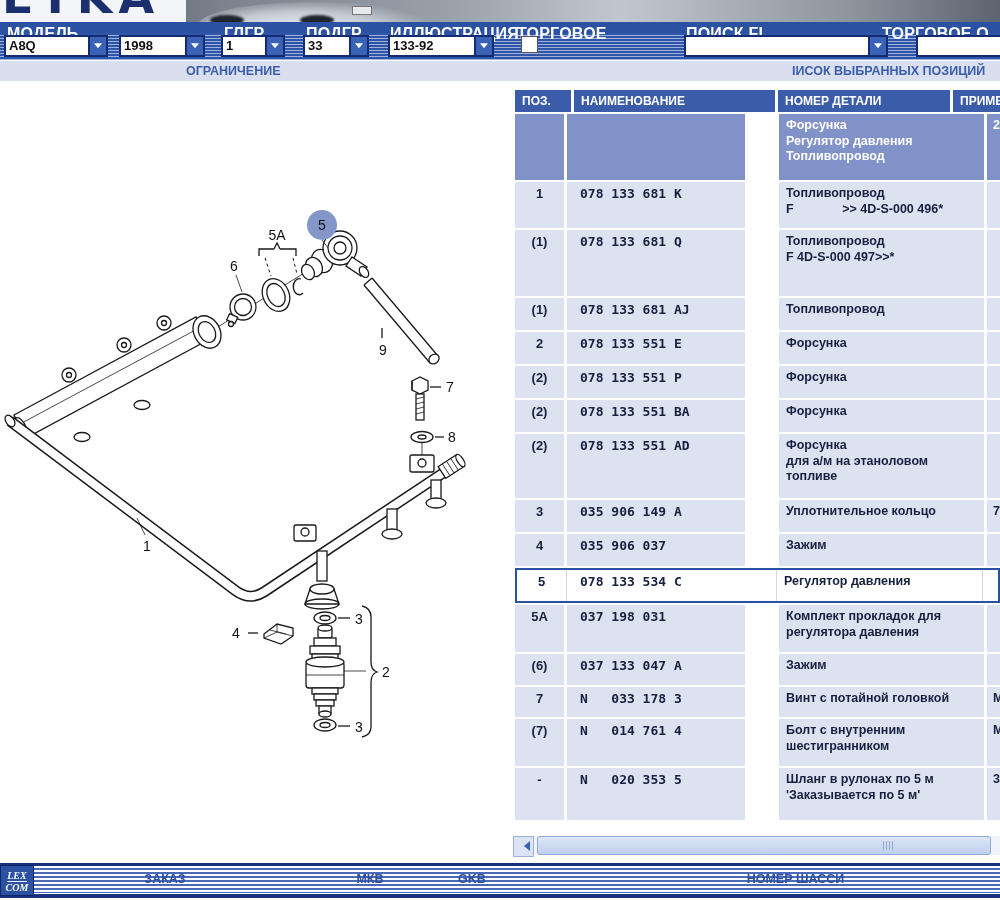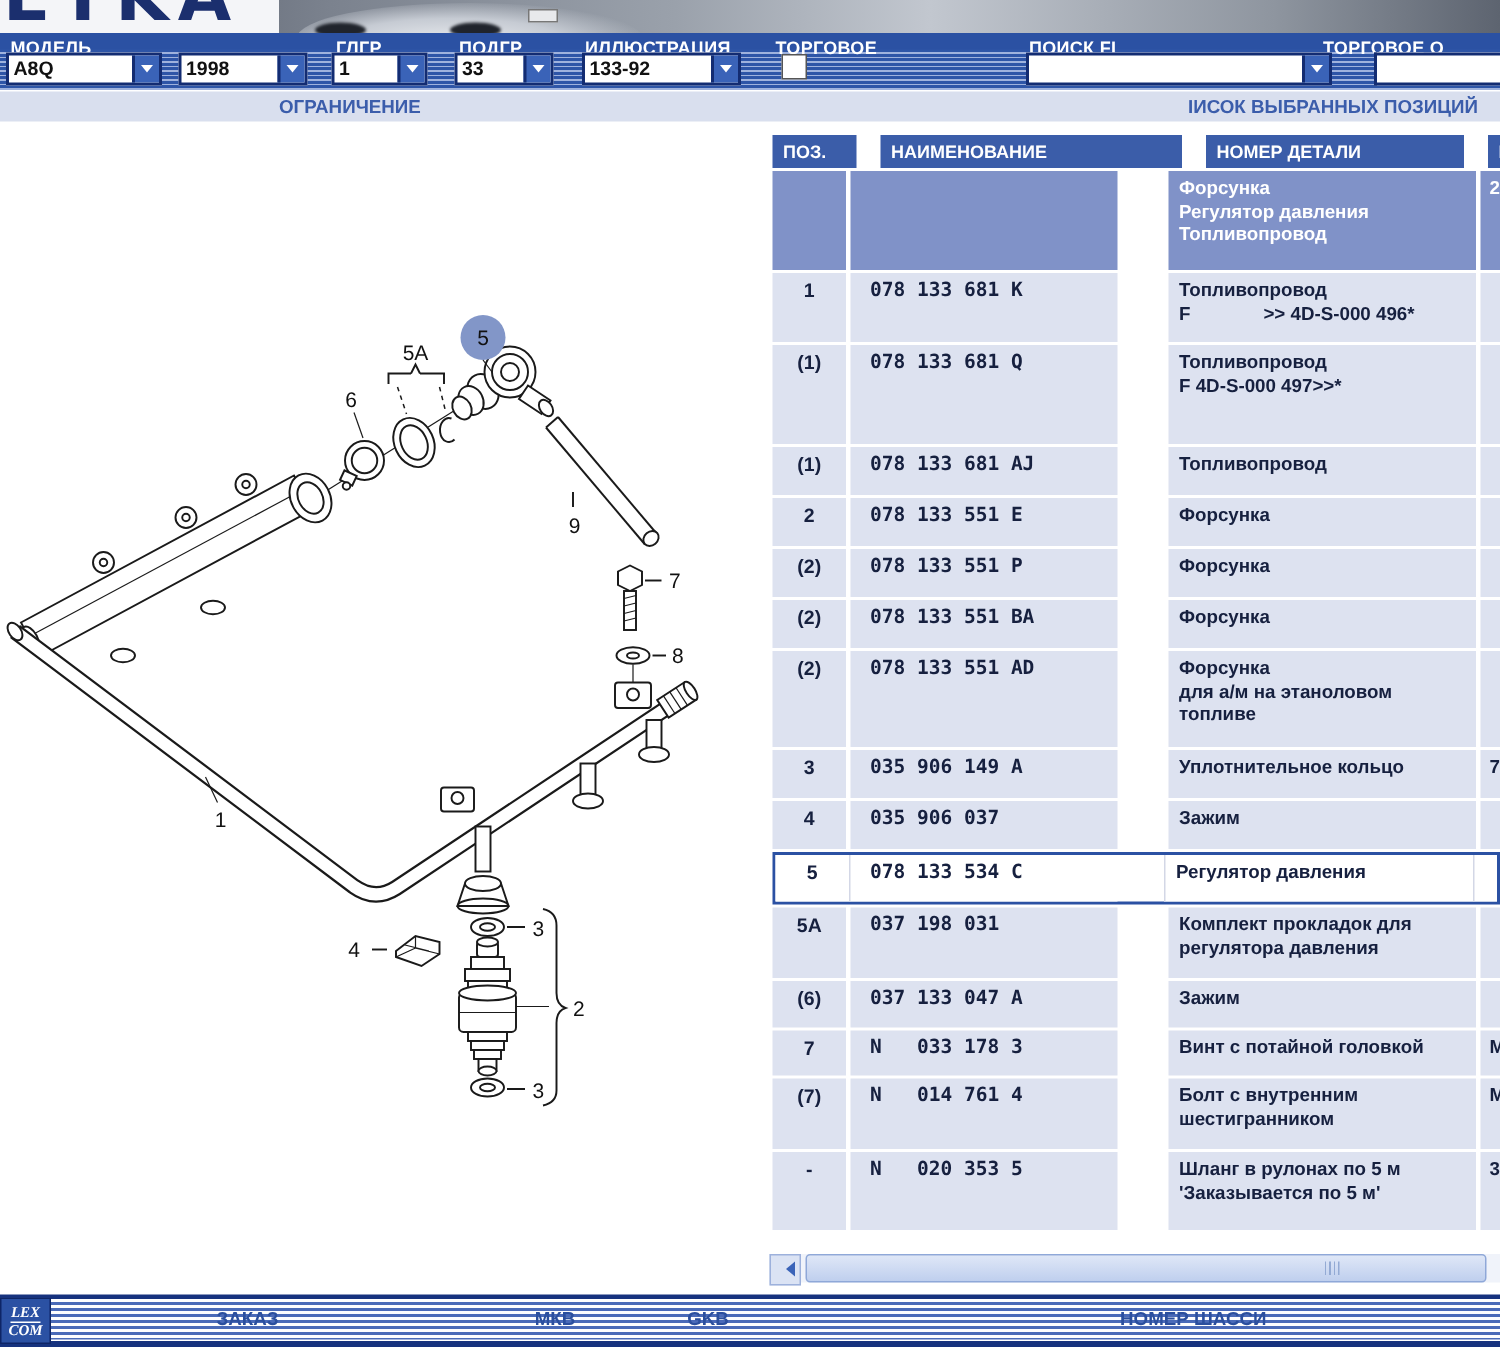--- a/index.html
+++ b/index.html
@@ -14,38 +14,38 @@
     letter-spacing:6px;color:#1b2f6e;font-family:"DejaVu Sans",sans-serif;}
   .car-body{position:absolute;left:198px;top:2px;width:230px;height:26px;border-radius:50% 50% 0 0/90% 90% 0 0;
     background:radial-gradient(ellipse at 45% 110%,#eef0f3 0%,#c6cbd3 45%,rgba(170,176,186,0) 75%);}
   .car-wheel{position:absolute;top:15px;width:34px;height:10px;border-radius:50%;background:#20242c;filter:blur(1px);}
   .car-plate{position:absolute;left:352px;top:6px;width:18px;height:7px;background:#e8e9ec;border:1px solid #777;}
 
   
   .toolbar{position:absolute;left:0;top:22px;width:1000px;height:38px;background:#2b51a3;}
   .fieldband{position:absolute;left:0;top:11px;width:100%;height:27px;
     background:repeating-linear-gradient(180deg,#2e55a7 0 2px,#9fb2dd 2px 3px);}
-  .tb-label{position:absolute;top:3px;color:#fff;font-weight:bold;font-size:12px;letter-spacing:.2px;}
+  .tb-label{position:absolute;top:3px;color:#fff;font-weight:bold;font-size:16px;letter-spacing:.2px;}
   .combo{position:absolute;top:13px;height:18px;background:#fff;border:2px solid #132c72;display:flex;}
   .combo .val{flex:1;font-weight:bold;font-size:13px;color:#111;padding:1px 3px;overflow:hidden;white-space:nowrap;}
   .combo .btn{width:16px;background:#3a63b8;border-left:2px solid #132c72;position:relative;}
   .combo .btn::after{content:"";position:absolute;left:50%;top:50%;transform:translate(-50%,-30%);
     border:4px solid transparent;border-top:5px solid #fff;}
   .checkbox{position:absolute;left:521px;top:36px;width:15px;height:15px;background:#fff;border:1px solid #555;}
   .tfield{position:absolute;top:13px;height:18px;background:#fff;border:2px solid #132c72;border-right:none;}
 
   
   .subbar{position:absolute;left:0;top:60px;width:1000px;height:20px;background:#d9dfee;border-top:1px solid #fff;}
   .subbar span{position:absolute;top:3px;color:#3b5dab;font-weight:bold;font-size:12.5px;}
 
   
   .tbl{position:absolute;left:515px;top:90px;width:485px;}
   .thead{display:flex;height:22px;}
   .thead .hc{background:#3b5da9;color:#fff;font-weight:bold;font-size:12px;line-height:22px;
-    padding-left:7px;margin-right:16px;overflow:hidden;white-space:nowrap;}
+    padding-left:7px;margin-right:3px;overflow:hidden;white-space:nowrap;}
   .c1{width:49px;flex:none;} .c2{width:165px;flex:none;} .c3{width:194px;flex:none;} .c4{flex:1;margin-right:0!important;}
   .trow{display:flex;margin-top:2px;}
   .trow .td{background:#dde2f0;margin-right:3px;padding-top:4px;color:#16203f;}
   .td.c1{text-align:center;font-weight:bold;font-size:13px;}
   .td.c2{font-family:"DejaVu Sans Mono",monospace;font-weight:bold;font-size:13px;white-space:pre;padding-left:13px;}
   .td.c3{font-weight:bold;font-size:12.5px;line-height:15.5px;padding-left:7px;padding-right:4px;white-space:pre-wrap;margin-left:31px;}
   .td.c4{font-weight:bold;font-size:12.5px;padding-left:6px;white-space:nowrap;}
   .td.c4.indent{padding-left:55px;}
   .trow.group .td{background:#8092c8;color:#fff;}
   .trow.sel{border:2px solid #2b51a3;}

